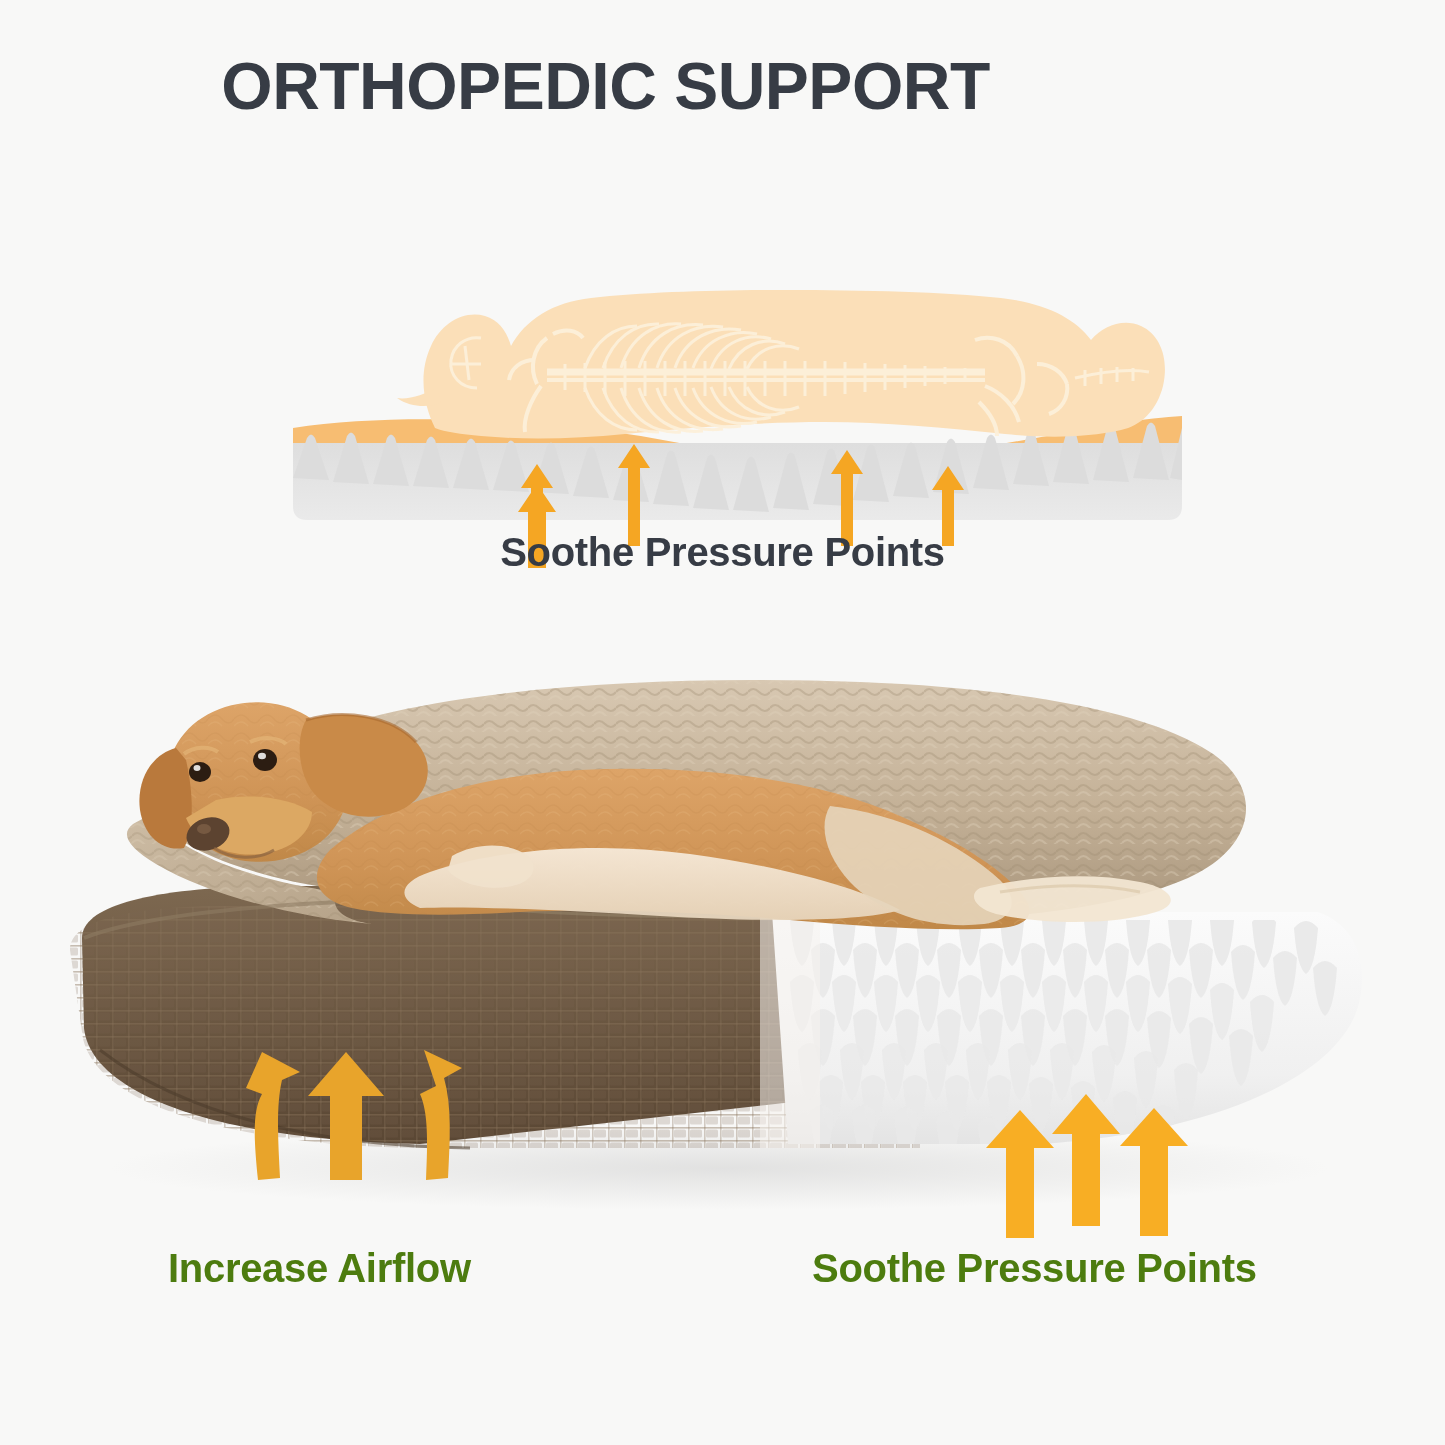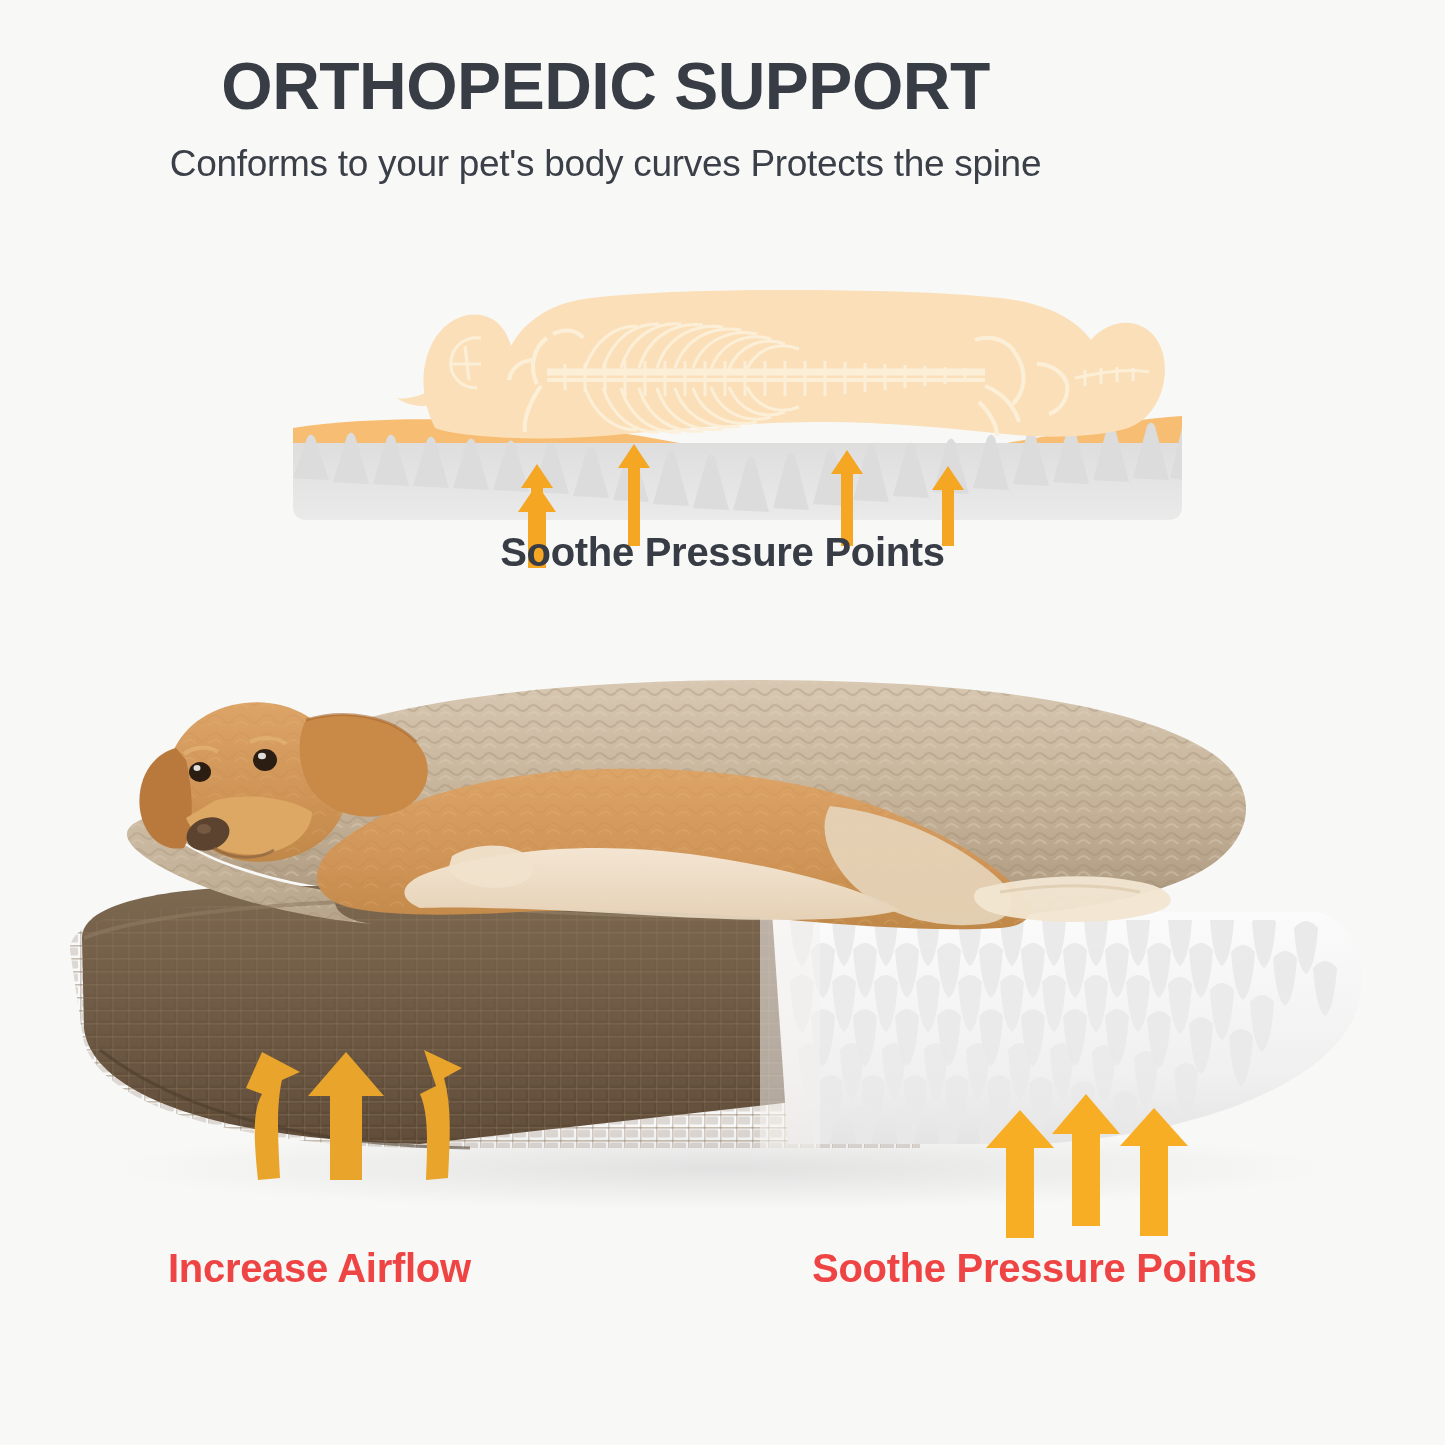--- a/index.html
+++ b/index.html
@@ -70,33 +70,32 @@
     height: 640px;
   }
   #scene svg { display: block; }
 
   
   .bottom-caption {
     position: absolute;
     top: 1246px;
     font-size: 40px;
     font-weight: bold;
-    color: #ef4444;
+    color: #4d7c0f;
     letter-spacing: -0.3px;
     white-space: nowrap;
   }
   #caption-airflow { left: 168px; }
   #caption-pressure-bottom { left: 812px; }
 </style>
 </head>
 <body>
 
 <div id="header">
   <div id="title">ORTHOPEDIC SUPPORT</div>
-  <div id="subtitle">Conforms to your pet's body curves Protects the spine</div>
 </div>
 
 <div id="diagram">
   <svg width="905" height="340" viewBox="0 0 905 340" xmlns="http://www.w3.org/2000/svg">
     <defs>
 
       <linearGradient id="slabGrad" x1="0" y1="0" x2="0" y2="1">
         <stop offset="0%" stop-color="#dedede"></stop>
         <stop offset="100%" stop-color="#eaeaea"></stop>
       </linearGradient>

